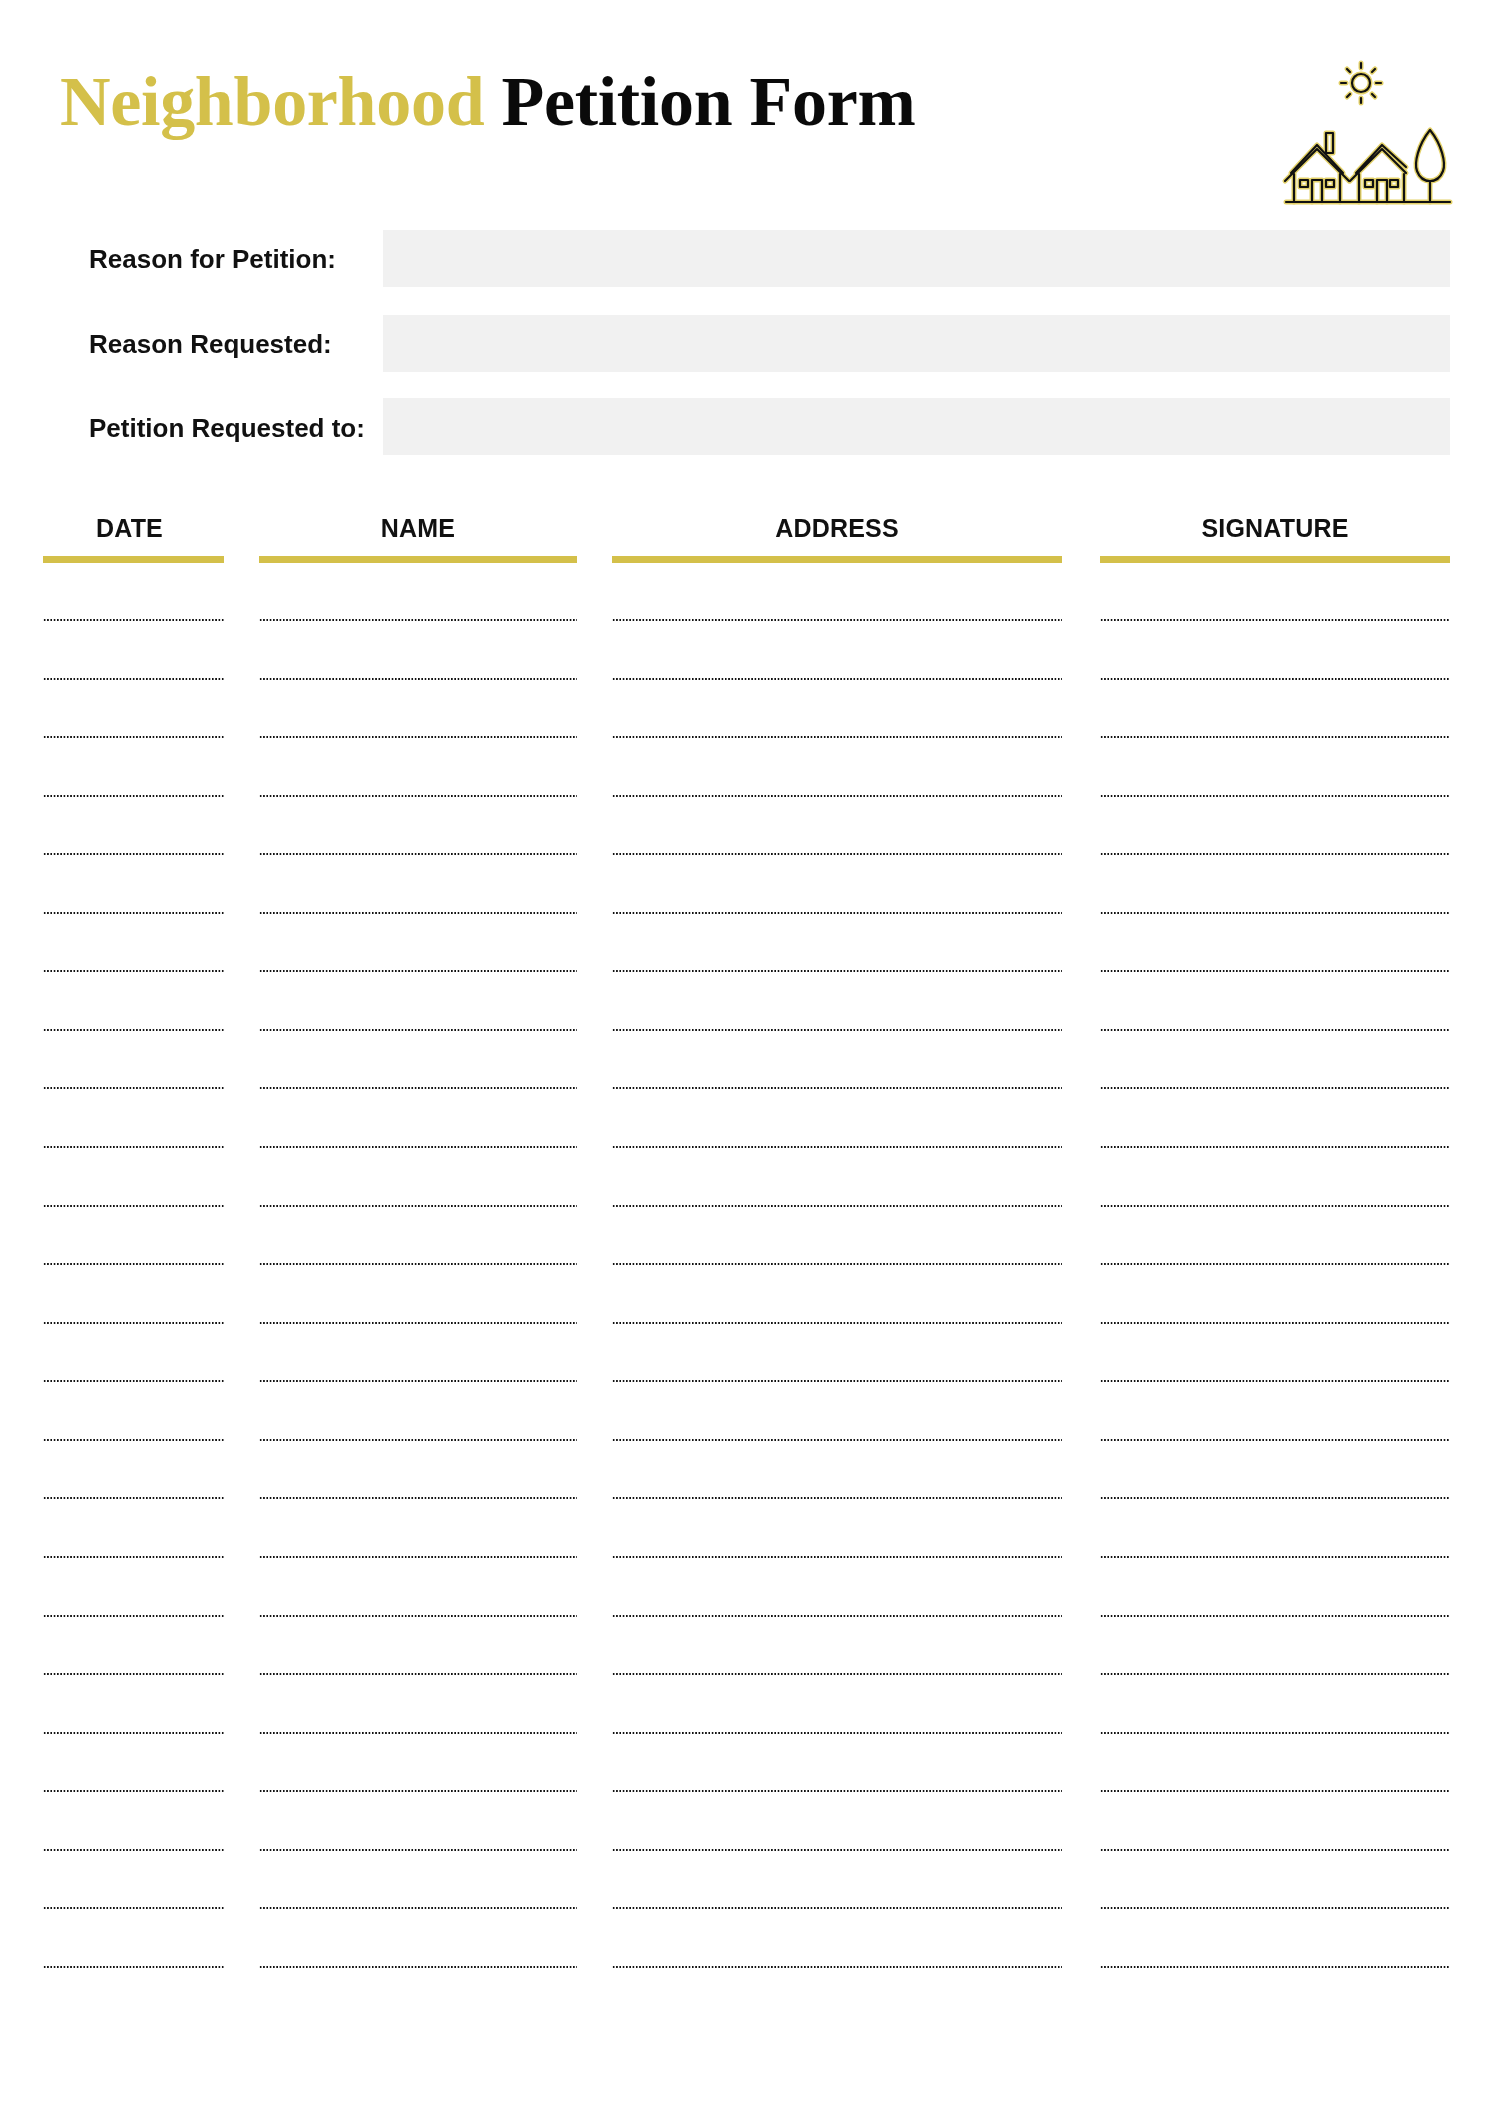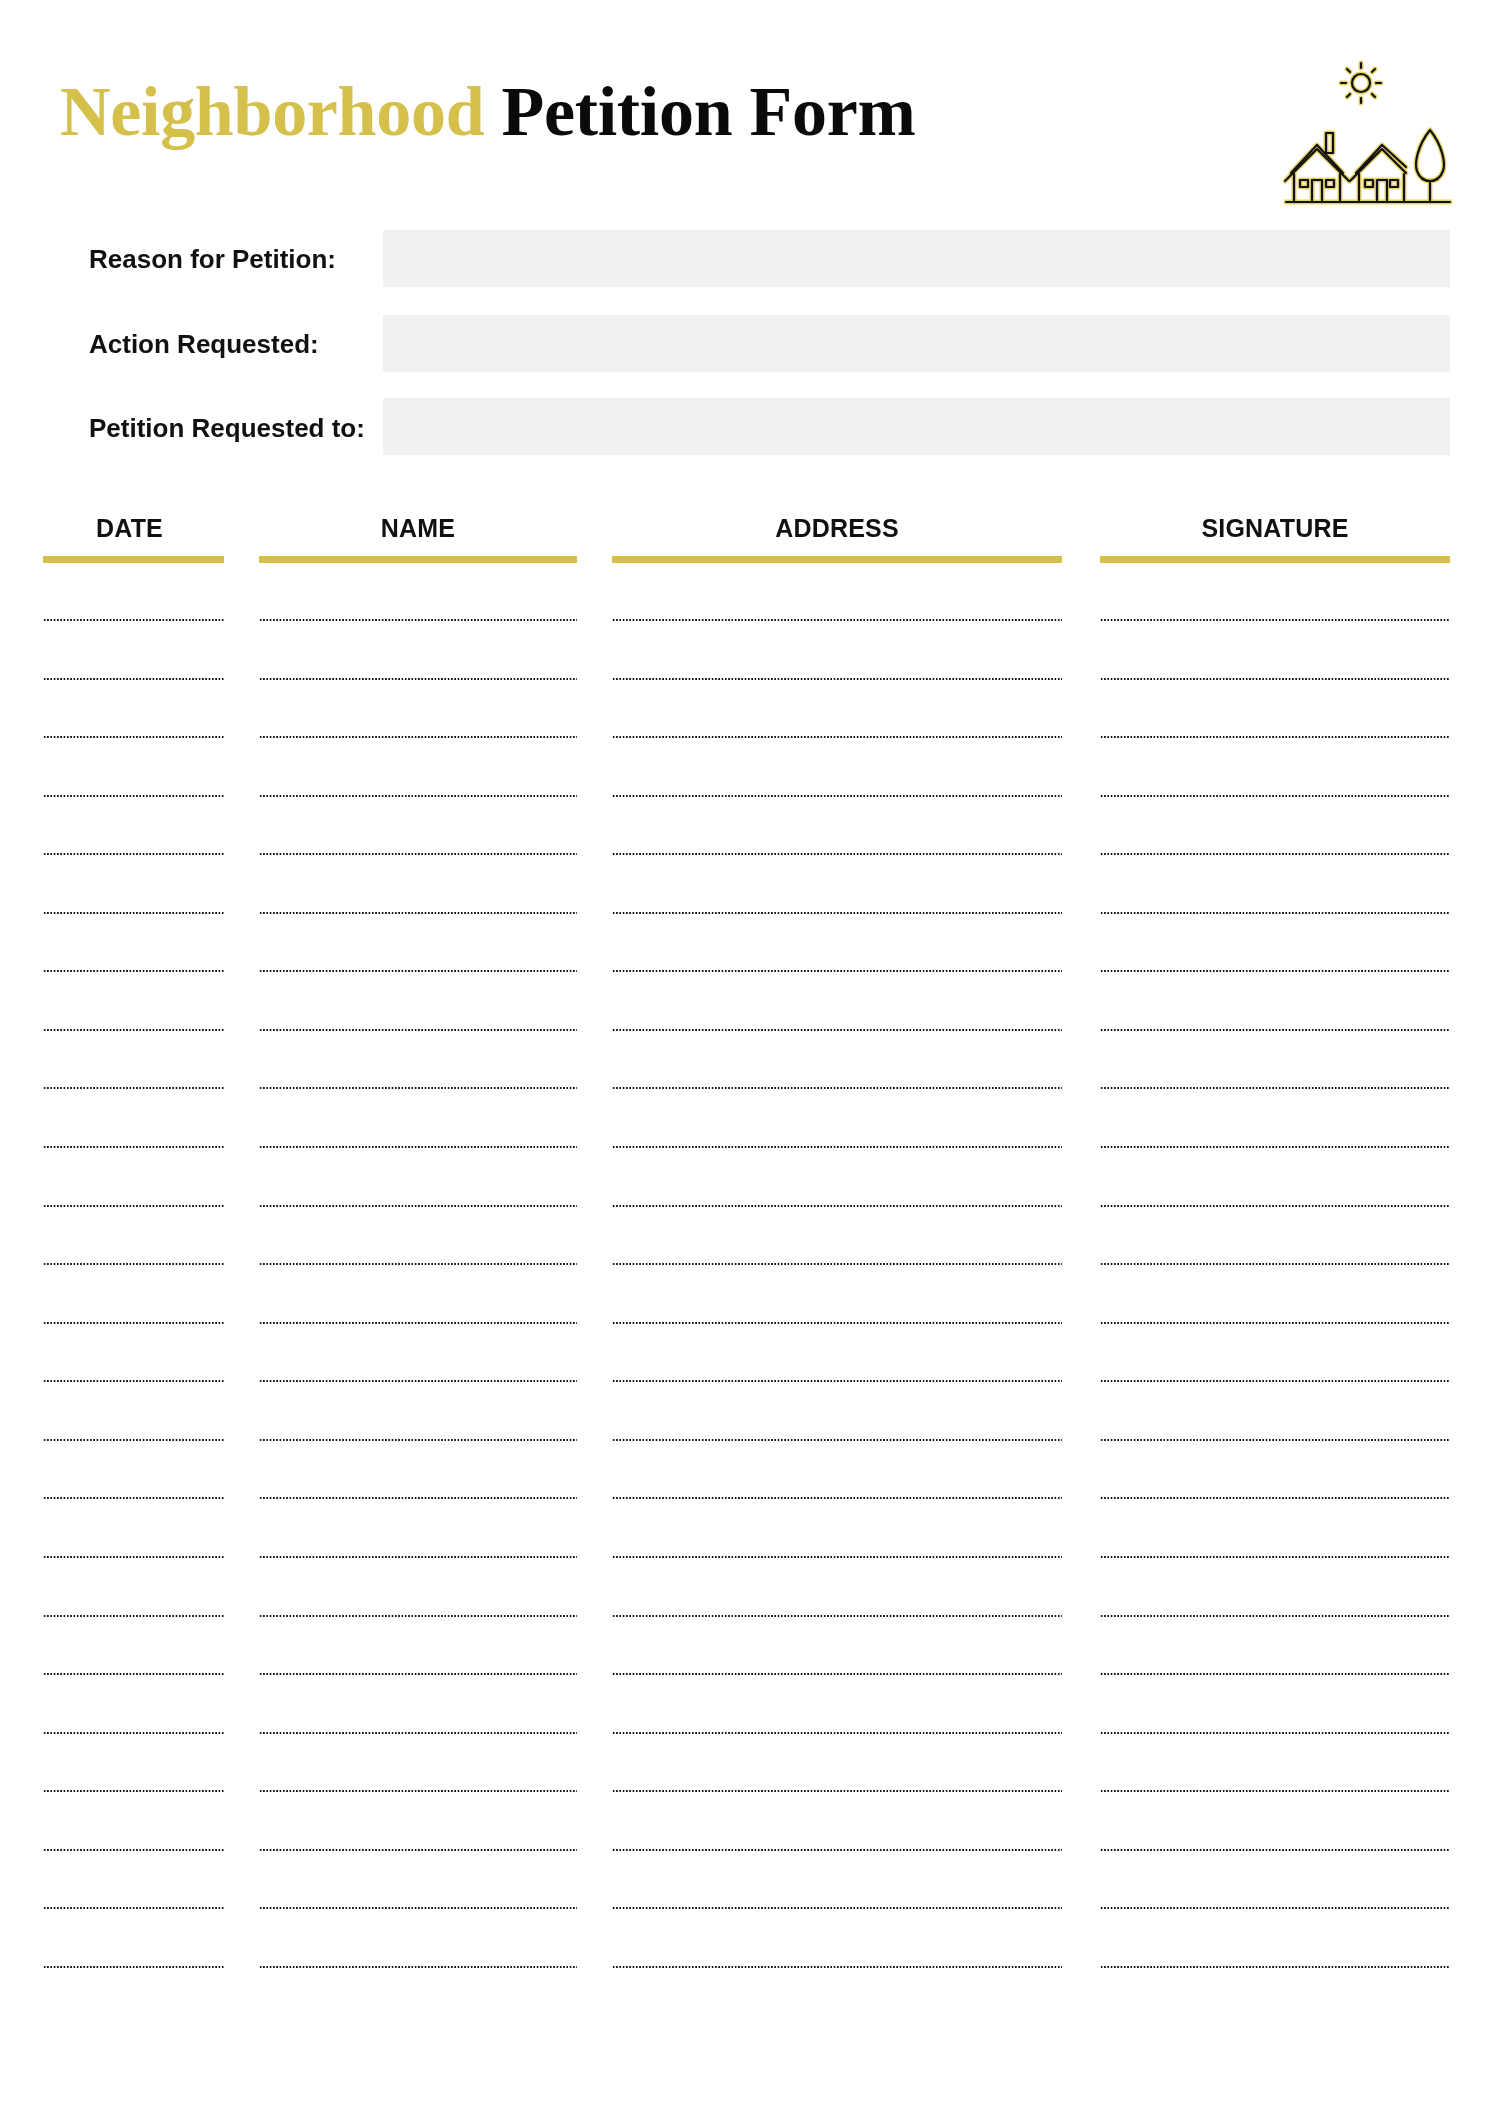--- a/index.html
+++ b/index.html
@@ -1,17 +1,17 @@
 <!DOCTYPE html>
 <html><head>
 <meta charset="utf-8">
 <style>
   html, body { margin: 0; padding: 0; background: #ffffff; }
   body { width: 1500px; height: 2119px; position: relative; overflow: hidden; font-family: "Liberation Sans", sans-serif; color: #0a0a0a; }
-  .title { position: absolute; left: 60px; top: 72px; margin: 0; font-family: "Liberation Serif", serif; font-weight: 700; font-size: 70px; line-height: 80px; white-space: nowrap; letter-spacing: -0.3px; }
+  .title { position: absolute; left: 60px; top: 62px; margin: 0; font-family: "Liberation Serif", serif; font-weight: 700; font-size: 70px; line-height: 80px; white-space: nowrap; letter-spacing: -0.3px; }
   .title .accent { color: #D4C04A; }
   .title .rest { color: #0a0a0a; }
   .logo { position: absolute; left: 1280px; top: 55px; width: 176px; height: 152px; }
   .field-label { position: absolute; left: 57px; font-size: 26px; font-weight: 700; line-height: 30px; white-space: nowrap; color: #111; margin-left: 32px; }
   .field-box { position: absolute; left: 383px; width: 1067px; height: 57px; background: #F1F1F1; border: none; outline: none; padding: 0 16px; box-sizing: border-box; font-family: "Liberation Sans", sans-serif; font-size: 24px; color: #222; }
   .col-header { position: absolute; top: 512px; height: 32px; text-align: center; font-size: 25px; font-weight: 700; line-height: 32px; color: #111; letter-spacing: 0.2px; }
   .col-bar { position: absolute; top: 556px; height: 7px; background: #D4C04A; }
   .dot-line { position: absolute; height: 2px; background-image: radial-gradient(circle, #111 0.95px, transparent 1.1px); background-size: 3.3px 2px; background-repeat: repeat-x; }
   .row-slot { position: absolute; height: 50px; }
 </style>
@@ -75,21 +75,21 @@
       <path d="M150 75 C138 90 134 108 137 116 C140 124 146 126 150 126 C154 126 160 124 163 116 C166 108 162 90 150 75 Z"></path>
       <line x1="150" y1="126" x2="150" y2="147"></line>
       <line x1="6" y1="147" x2="170" y2="147"></line>
     </g>
   </g>
 </svg>
 
 <div class="field-label" style="top:244px;">Reason for Petition:</div>
 <input class="field-box" style="top: 230px;" type="text" value="">
 
-<div class="field-label" style="top:329px;">Action Requested:</div>
+<div class="field-label" style="top:329px;">Reason Requested:</div>
 <input class="field-box" style="top: 315px;" type="text" value="">
 
 <div class="field-label" style="top:413px;">Petition Requested to:</div>
 <input class="field-box" style="top: 398px;" type="text" value="">
 
 <div class="col-header" style="left:39px;width:181px;">DATE</div>
 <div class="col-bar" style="left:43px;width:181px;"></div>
 
 <div class="col-header" style="left:259px;width:318px;">NAME</div>
 <div class="col-bar" style="left:259px;width:318px;"></div>

